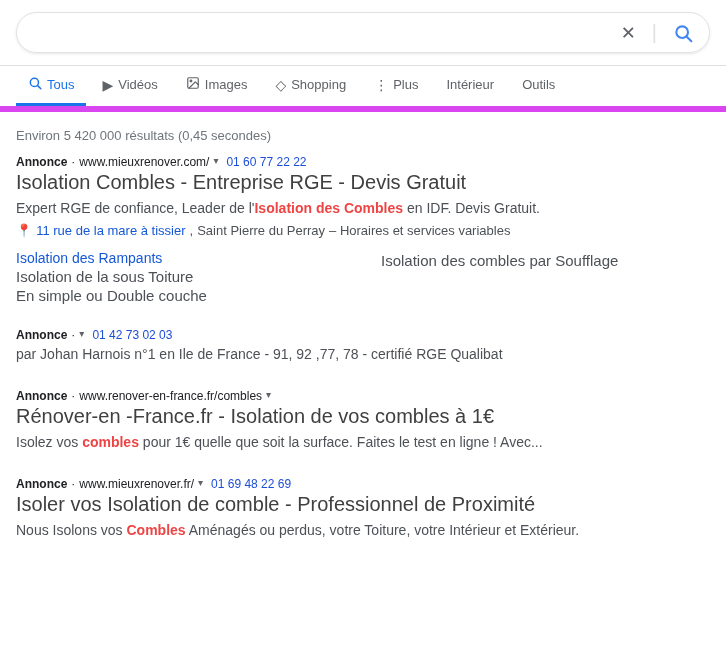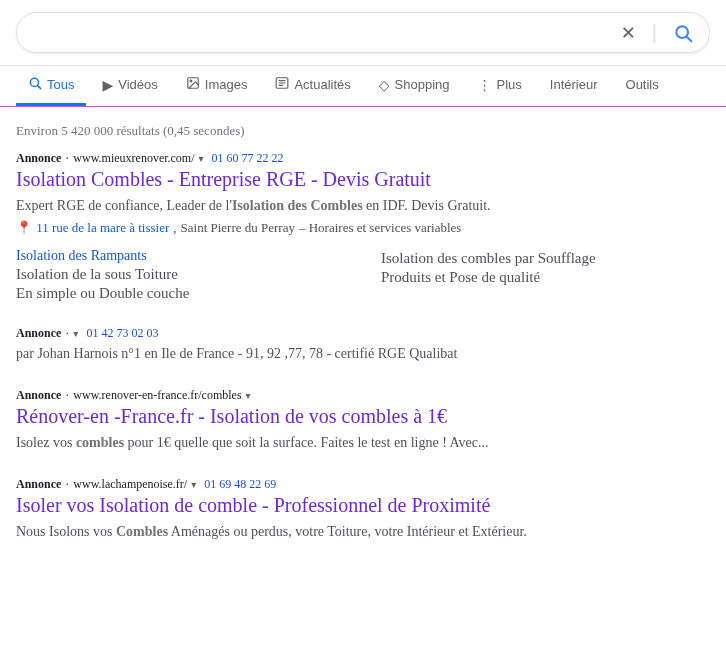--- a/index.html
+++ b/index.html
@@ -48,21 +48,21 @@
       padding: 0;
       display: flex;
       align-items: center;
     }
 
     
     .tabs-container {
       display: flex;
       align-items: center;
       padding: 0 16px;
-      border-bottom: 1px solid #d946ef;
+      border-bottom: 6px solid #d946ef;
       gap: 4px;
     }
     .tab {
       display: flex;
       align-items: center;
       gap: 5px;
       padding: 10px 12px;
       cursor: pointer;
       color: #5f6368;
       font-size: 13px;
@@ -73,69 +73,68 @@
       color: #1a73e8;
       border-bottom: 3px solid #1a73e8;
     }
     .tab-icon {
       font-size: 14px;
     }
 
     
     .results-container {
       padding: 8px 16px 0 16px;
-      font-family: Liberation Serif, serif;
     }
     .results-count {
       color: #70757a;
       font-size: 13px;
       padding: 8px 0 12px 0;
     }
 
     
     .result-item {
       margin-bottom: 24px;
     }
     .result-meta {
       font-size: 12px;
       color: #202124;
       margin-bottom: 2px;
       display: flex;
-      align-items: center;
+      align-items: flex-start;
       gap: 4px;
       flex-wrap: wrap;
     }
     .result-meta .annonce {
       font-weight: bold;
     }
     .result-meta .url {
       color: #202124;
     }
     .result-meta .phone {
       color: #1d4ed8;
     }
     .result-meta .dropdown-icon {
       color: #5f6368;
       font-size: 10px;
     }
     .result-title {
       font-size: 20px;
-      color: #6d28d9;
+      color: #404040;
       text-decoration: none;
       display: block;
       margin-bottom: 4px;
       cursor: pointer;
     }
     .result-desc {
       font-size: 14px;
       color: #4d5156;
       line-height: 1.5;
     }
     .result-desc strong {
-      color: #737373;
+      color: #ef4444;
       font-weight: bold;
     }
     .result-address {
       display: flex;
       align-items: center;
       gap: 4px;
       font-size: 13px;
       color: #4d5156;
       margin-top: 4px;
     }
@@ -209,31 +208,20 @@
     <span class="tab-icon">
       <svg xmlns="http://www.w3.org/2000/svg" width="14" height="14" viewBox="0 0 24 24" fill="none" stroke="#5f6368" stroke-width="2" stroke-linecap="round" stroke-linejoin="round">
         <rect x="3" y="3" width="18" height="18" rx="2"></rect>
         <circle cx="8.5" cy="8.5" r="1.5"></circle>
         <polyline points="21 15 16 10 5 21"></polyline>
       </svg>
     </span>
     <span>Images</span>
   </div>
   <div class="tab">
-    <span class="tab-icon">
-      <svg xmlns="http://www.w3.org/2000/svg" width="14" height="14" viewBox="0 0 24 24" fill="none" stroke="#5f6368" stroke-width="2" stroke-linecap="round" stroke-linejoin="round">
-        <rect x="2" y="3" width="20" height="18" rx="2"></rect>
-        <line x1="7" y1="8" x2="17" y2="8"></line>
-        <line x1="7" y1="12" x2="17" y2="12"></line>
-        <line x1="7" y1="16" x2="13" y2="16"></line>
-      </svg>
-    </span>
-    <span>Actualités</span>
-  </div>
-  <div class="tab">
     <span class="tab-icon">◇</span>
     <span>Shopping</span>
   </div>
   <div class="tab">
     <span class="tab-icon">⋮</span>
     <span>Plus</span>
   </div>
   <div class="tab">
     <span>Intérieur</span>
   </div>
@@ -267,21 +255,20 @@
     </div>
 
     <div class="sitelinks">
       <div class="sitelink-col">
         <a class="sitelink-title">Isolation des Rampants</a>
         <div class="sitelink-desc">Isolation de la sous Toiture</div>
         <div class="sitelink-desc">En simple ou Double couche</div>
       </div>
       <div class="sitelink-col">
         <div class="sitelink-desc">Isolation des combles par Soufflage</div>
-        <div class="sitelink-desc">Produits et Pose de qualité</div>
       </div>
     </div>
   </div>
 
   <div class="result-item">
     <div class="result-meta">
       <span class="annonce">Annonce</span>
       <span>·</span>
       <span class="dropdown-icon">▾</span>
       <span> </span>
@@ -300,21 +287,21 @@
     <a class="result-title">Rénover-en -France.fr - Isolation de vos combles à 1€</a>
     <div class="result-desc">
       <span>Isolez vos </span><strong>combles</strong><span> pour 1€ quelle que soit la surface. Faites le test en ligne ! Avec...</span>
     </div>
   </div>
 
   <div class="result-item">
     <div class="result-meta">
       <span class="annonce">Annonce</span>
       <span>·</span>
-      <span class="url">www.lachampenoise.fr/</span>
+      <span class="url">www.mieuxrenover.fr/</span>
       <span class="dropdown-icon">▾</span>
       <span> </span>
       <span class="phone">01 69 48 22 69</span>
     </div>
     <a class="result-title">Isoler vos Isolation de comble - Professionnel de Proximité</a>
     <div class="result-desc">
       <span>Nous Isolons vos </span><strong>Combles</strong><span> Aménagés ou perdus, votre Toiture, votre Intérieur et Extérieur.</span>
     </div>
   </div>
 

